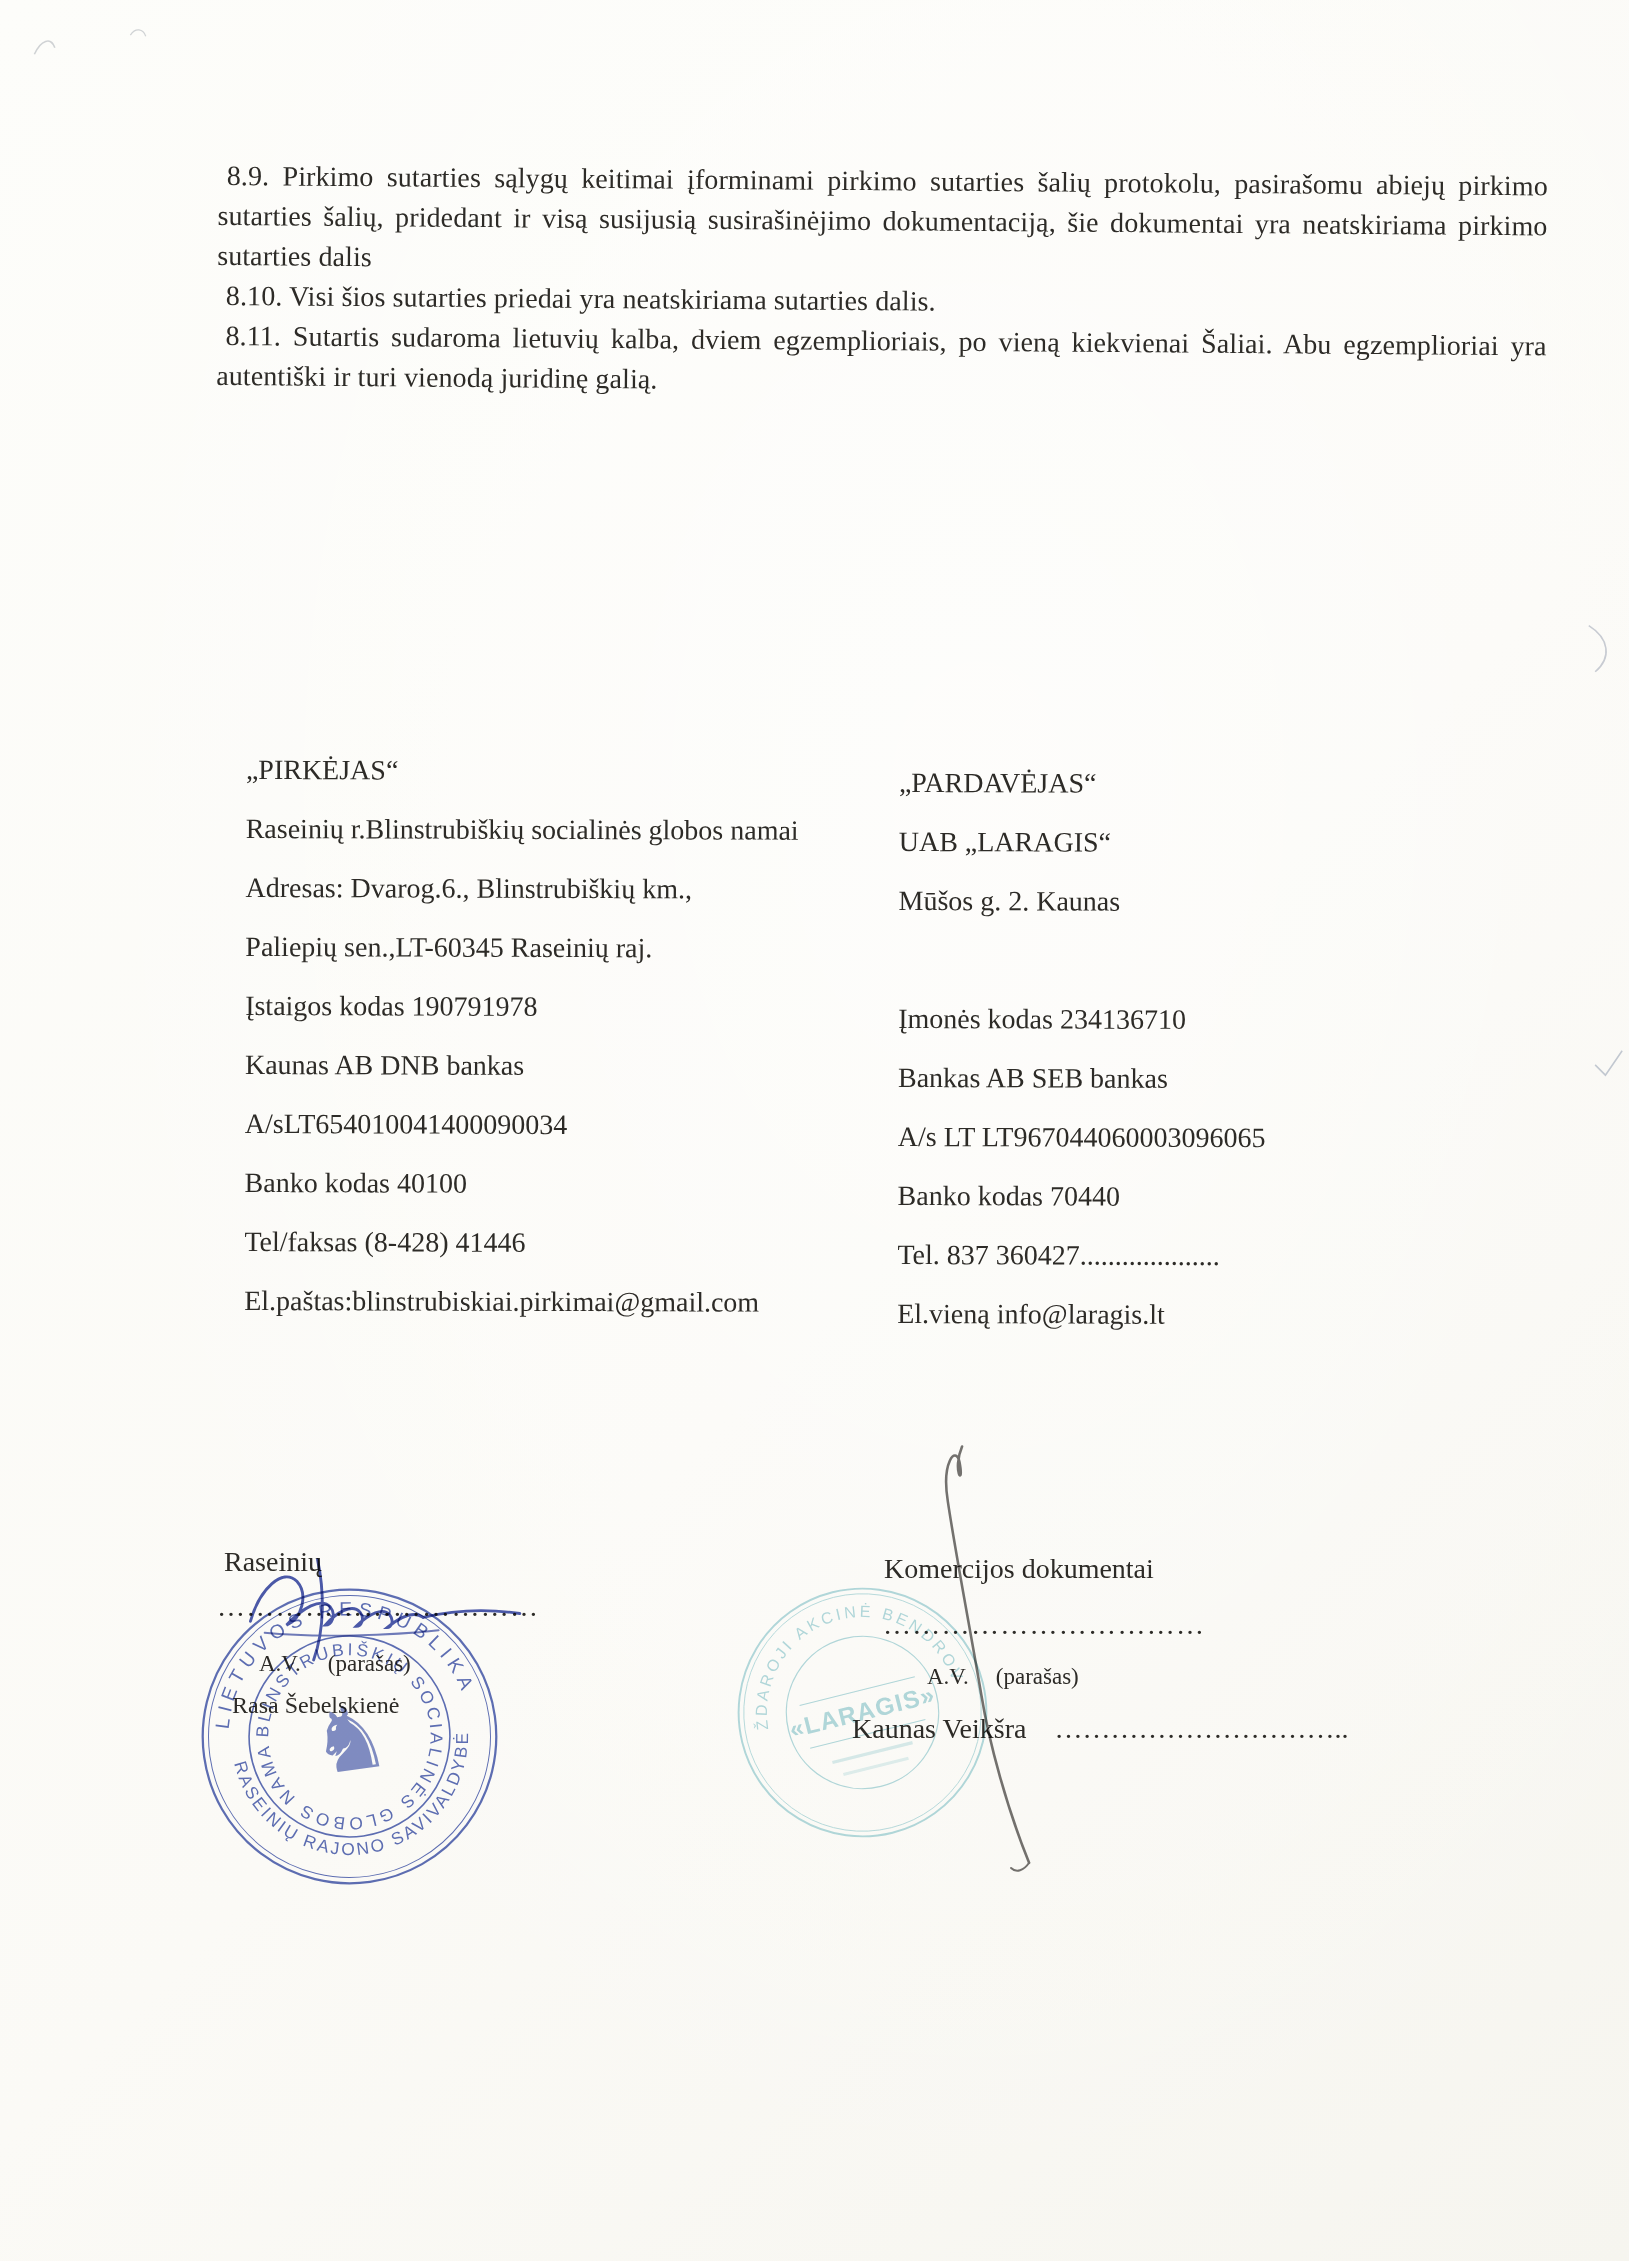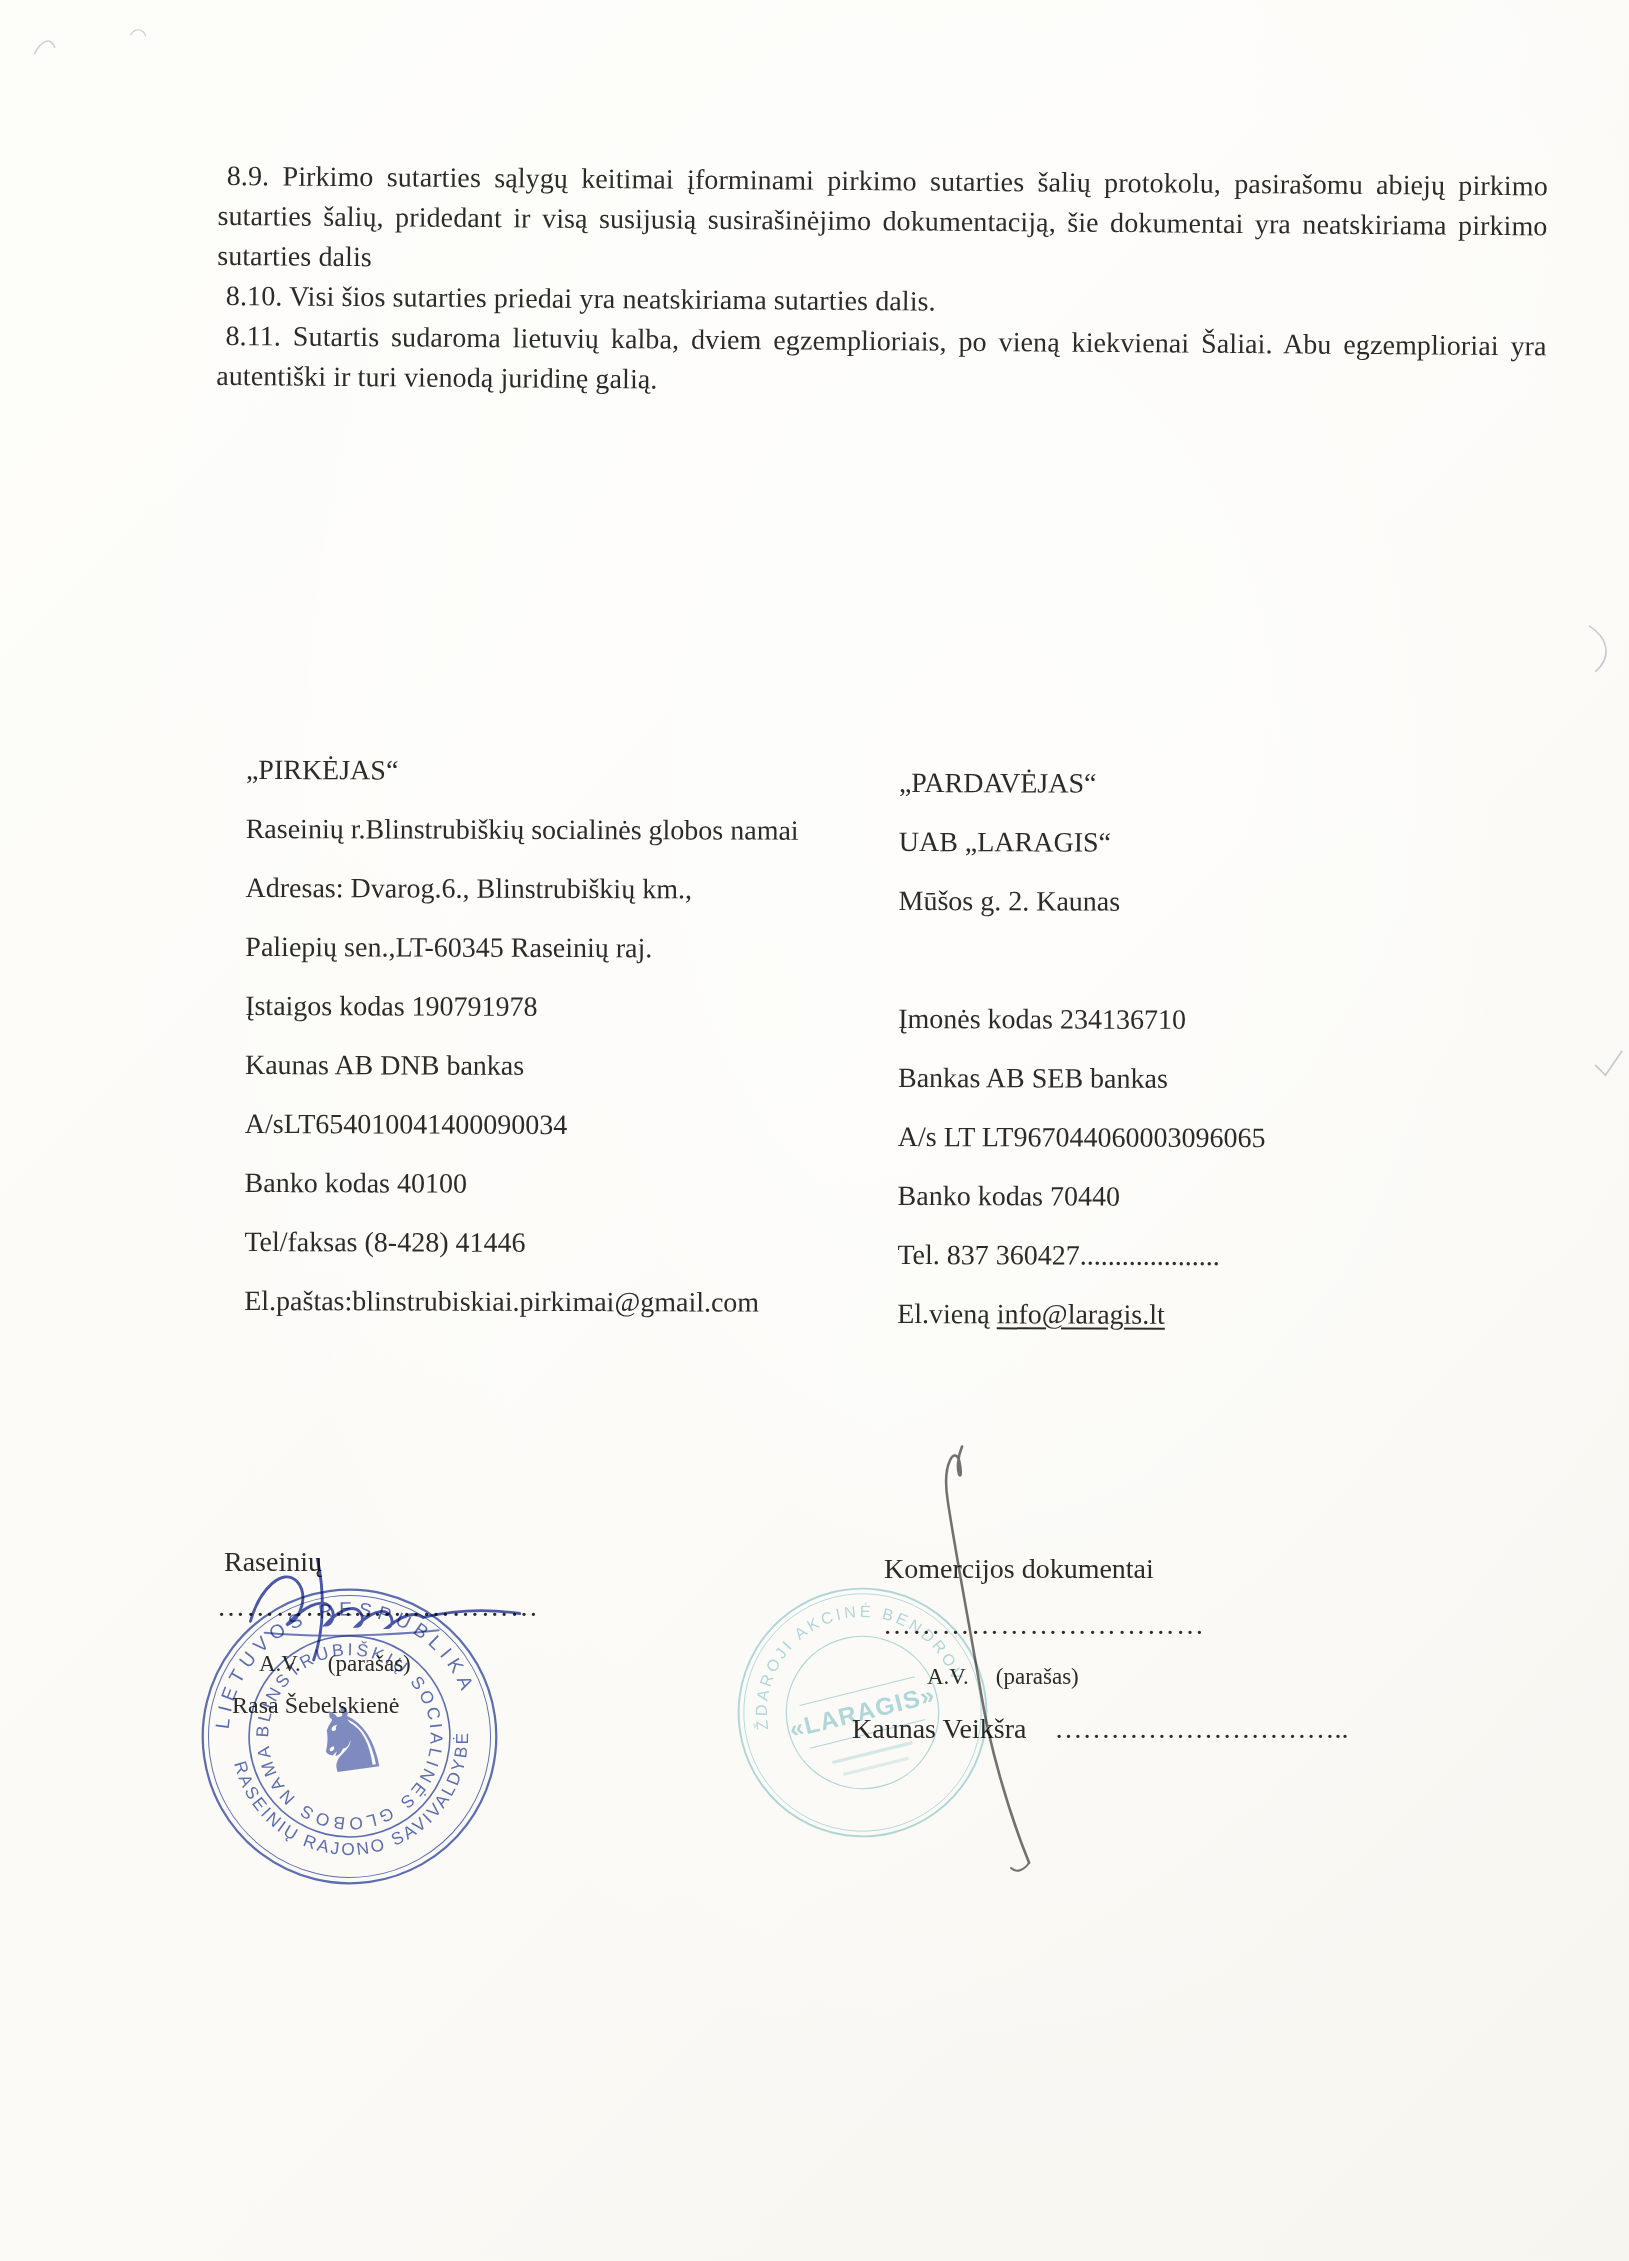--- a/index.html
+++ b/index.html
@@ -26,21 +26,21 @@
     position:absolute; left:218px; top:579px; width:1328px;
     text-align:center; font-size:31px; font-weight:bold; letter-spacing:1px;
   }
   
   .col { position:absolute; font-size:28px; transform:rotate(.18deg); transform-origin:0 0; }
   .col-buyer  { left:246px;  top:740px; width:645px; }
   .col-seller { left:899px; top:753px; width:658px; }
   .col .line   { height:59px; line-height:59px; white-space:nowrap; }
   .col .spacer { height:59px; }
   .it { }
-  .u  { text-decoration:underline; text-underline-offset:3.9px; }
+  .u  { text-underline-offset:3.9px; }
   
   .sig { position:absolute; white-space:nowrap; }
   .sig-left-role   { left:224px;  top:1546px; font-size:28px; }
   .sig-left-dots   { left:217px;  top:1591px; font-size:28px; letter-spacing:1.3px; }
   .sig-left-av     { left:259px;  top:1651px; font-size:23px; }
   .sig-left-name   { left:232px;  top:1692px; font-size:24px; }
   .sig-right-role  { left:884px; top:1553px; font-size:28px; }
   .sig-right-dots  { left:883px; top:1609px; font-size:28px; letter-spacing:1.3px; }
   .sig-right-av    { left:927px; top:1664px; font-size:23px; }
   .sig-right-name  { left:852px; top:1713px; font-size:28px; }

